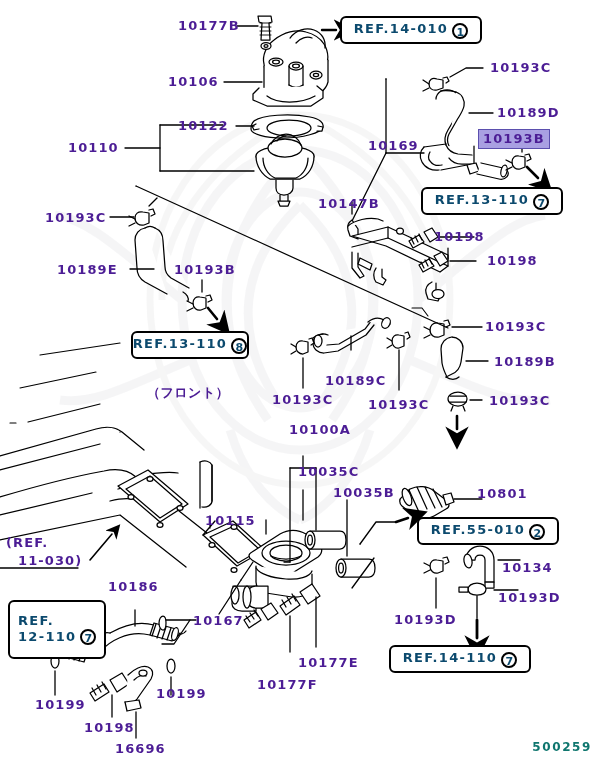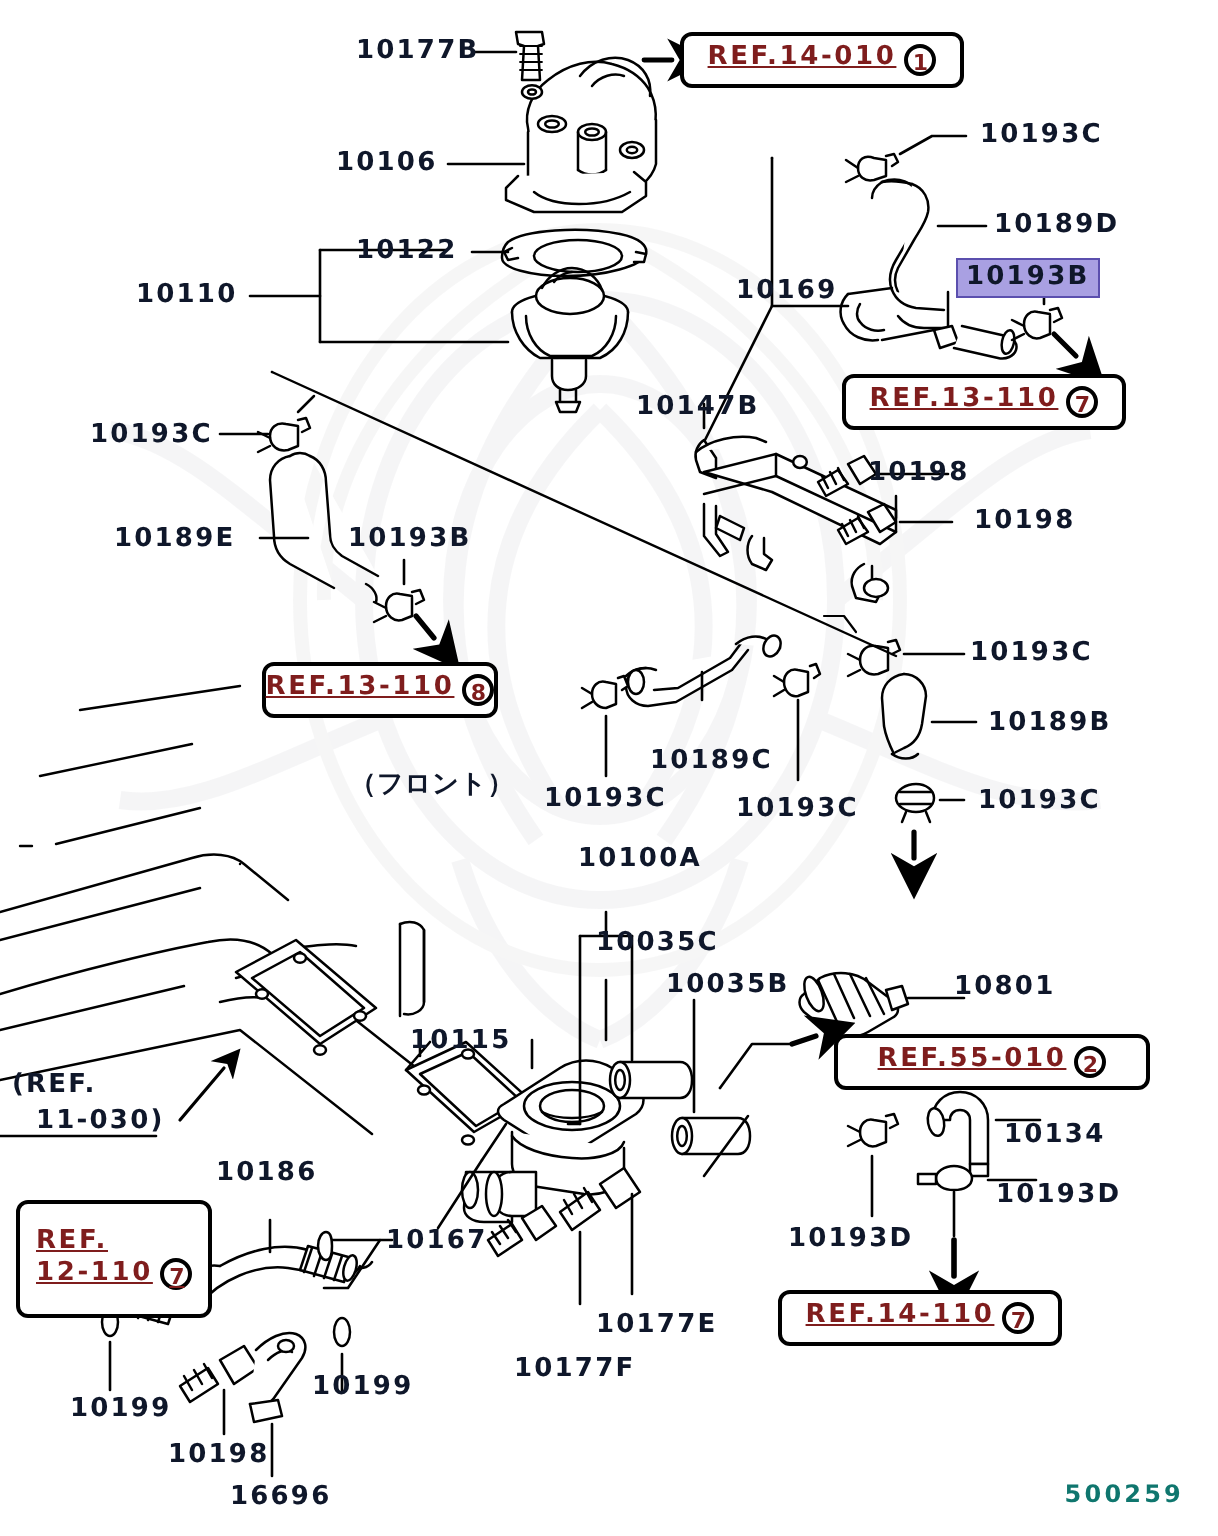--- a/index.html
+++ b/index.html
@@ -16,26 +16,26 @@
   
   .wm{position:absolute;pointer-events:none;opacity:.5;}
   
   #art{position:absolute;left:0;top:0;width:609px;height:768px;}
   
   .lbl{
     position:absolute;
     font-family:"DejaVu Sans","Liberation Sans",sans-serif;
     font-size:13px;
     font-weight:bold;
-    color:#0f172a;
+    color:#4c1d95;
     letter-spacing:1.1px;
     white-space:nowrap;
     line-height:1;
   }
-  .lbl.jp{letter-spacing:0.5px;font-size:13px;margin-left:28px;}
+  .lbl.jp{letter-spacing:0.5px;font-size:13px;}
   
   .lbl.hl{
     background:#a9a0e2;
     border:1px solid #5b4fae;
     padding:2px 4px 3px 4px;
     letter-spacing:1.1px;
   }
   
   .refbox{
     position:absolute;
@@ -43,22 +43,22 @@
     border-radius:6px;
     background:#fff;
     display:flex;
     align-items:center;
     justify-content:center;
     box-sizing:border-box;
     padding:0 6px;
   }
   .refbox .rtxt{
     font-family:"DejaVu Sans","Liberation Sans",sans-serif;
-    font-size:13px;font-weight:bold;letter-spacing:1.3px;color:#7f1d1d;
-    white-space:nowrap;line-height:1.15;text-decoration:underline;
+    font-size:13px;font-weight:bold;letter-spacing:1.3px;color:#0c4a6e;
+    white-space:nowrap;line-height:1.15;
   }
   .refbox.two{flex-direction:column;align-items:flex-start;justify-content:center;padding:0 8px;}
   .refbox .circ{
     display:inline-block;
     width:16px;height:16px;
     border:2px solid #000;border-radius:50%;
     text-align:center;line-height:15px;
     font-size:11px;font-weight:bold;letter-spacing:0;
     vertical-align:-3px;margin-left:4px;
     box-sizing:border-box;
@@ -472,21 +472,21 @@
 
   <div class="refbox" style="left:421px;top:187px;width:142px;height:28px;">
     <span class="rtxt"><span>REF.13-110</span><span class="circ">7</span></span>
   </div>
 
   <div class="refbox" style="left:131px;top:331px;width:118px;height:28px;">
     <span class="rtxt"><span>REF.13-110</span><span class="circ">8</span></span>
   </div>
 
 
-  <div class="refbox" style="left:417px;top:517px;width:158px;height:28px;">
+  <div class="refbox" style="left:417px;top:517px;width:142px;height:28px;">
     <span class="rtxt"><span>REF.55-010</span><span class="circ">2</span></span>
   </div>
 
   <div class="refbox" style="left:389px;top:645px;width:142px;height:28px;">
     <span class="rtxt"><span>REF.14-110</span><span class="circ">7</span></span>
   </div>
 
   <div class="refbox two" style="left:8px;top:600px;width:98px;height:59px;">
     <span class="rtxt">REF.</span>
     <span class="rtxt row2">

